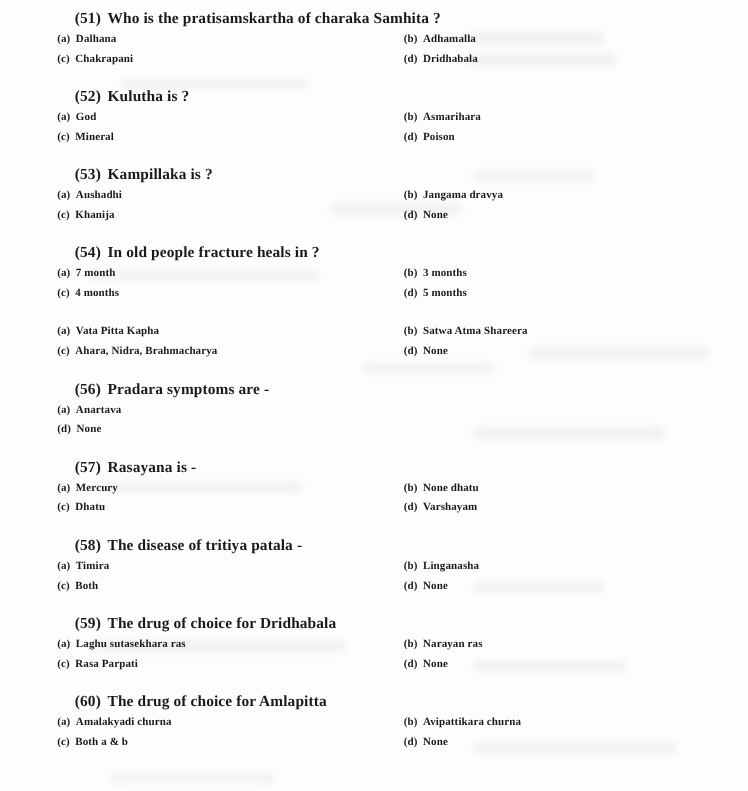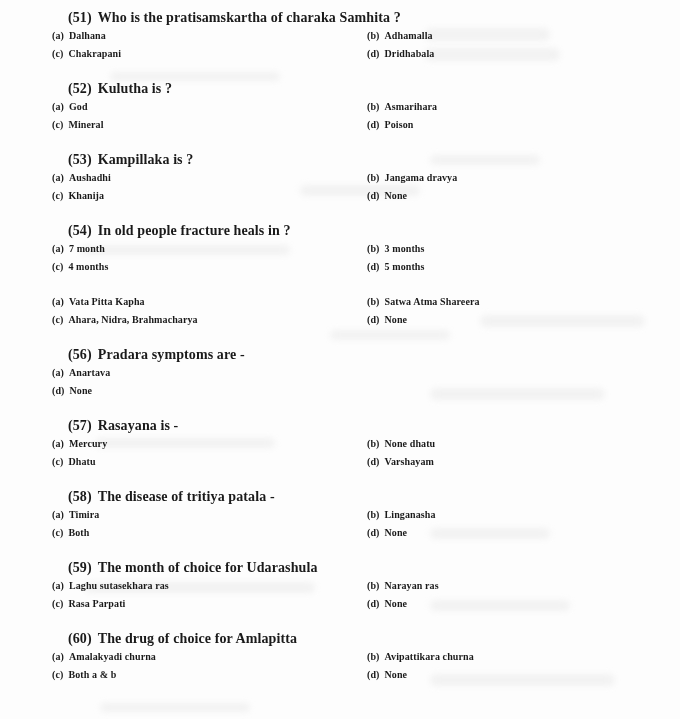--- a/index.html
+++ b/index.html
@@ -257,21 +257,21 @@
         <span class="opt-label">(c)</span><span class="opt-text">Both</span>
       </span>
       <span class="opt right">
         <span class="opt-label">(d)</span><span class="opt-text">None</span>
       </span>
     </div>
   </div>
 
   <div class="question">
     <div class="q-heading">
-      <span class="q-num">(59)</span><span class="q-text">The month of choice for Udarashula</span>
+      <span class="q-num">(59)</span><span class="q-text">The drug of choice for Dridhabala</span>
     </div>
     <div class="opt-row">
       <span class="opt left">
         <span class="opt-label">(a)</span><span class="opt-text">Laghu sutasekhara ras</span>
       </span>
       <span class="opt right">
         <span class="opt-label">(b)</span><span class="opt-text">Narayan ras</span>
       </span>
     </div>
     <div class="opt-row">

